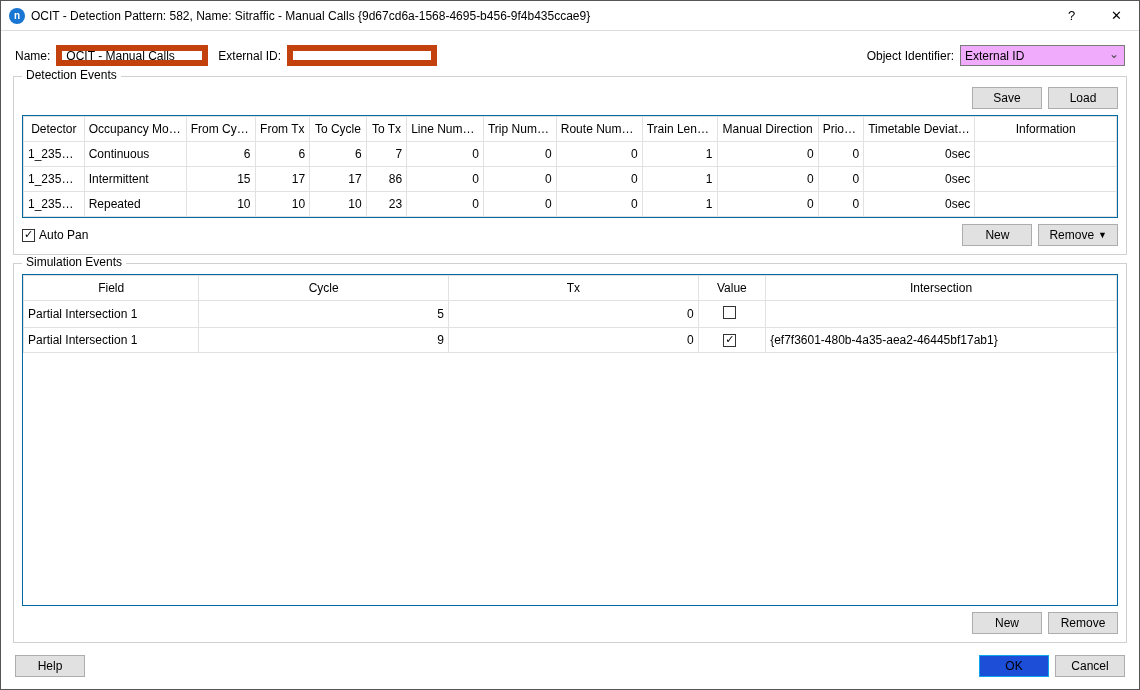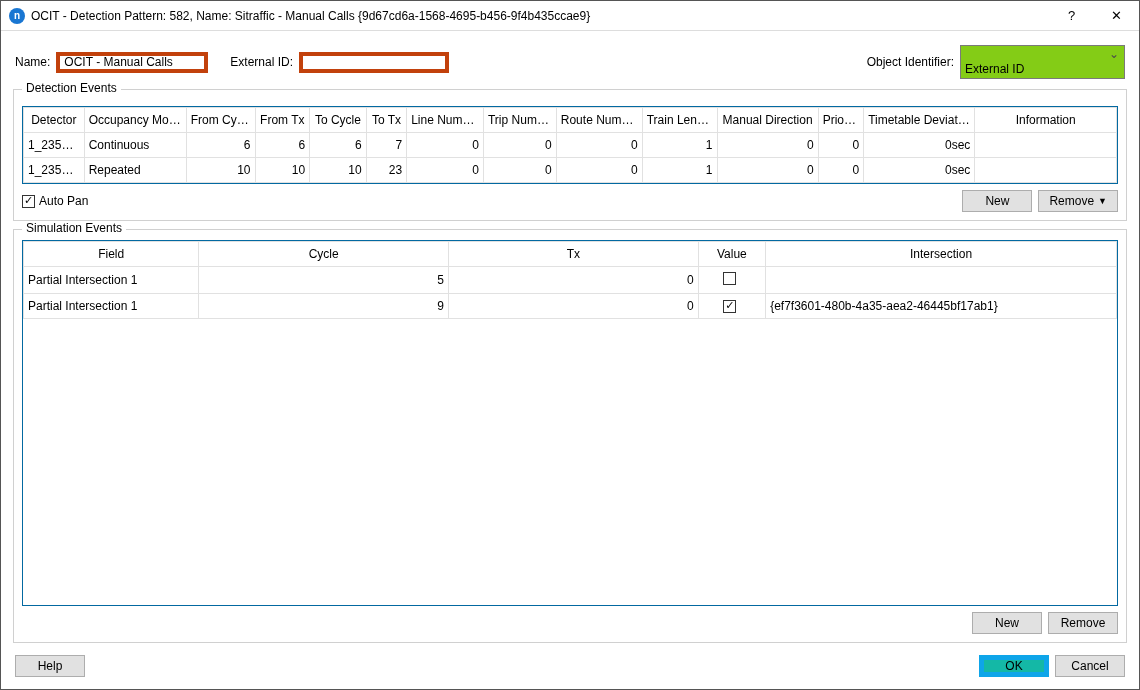--- a/index.html
+++ b/index.html
@@ -5,31 +5,31 @@
   * { box-sizing: border-box; }
   html, body { margin:0; padding:0; font-family: "Segoe UI", Tahoma, sans-serif; font-size:12px; color:#000; background:#fff; }
   .window { width:1140px; height:690px; border:1px solid #555; background:#fff; display:flex; flex-direction:column; overflow:hidden; }
   .titlebar { height:30px; display:flex; align-items:center; padding:0 0 0 8px; border-bottom:1px solid #ddd; }
   .titlebar .app-icon { width:16px; height:16px; border-radius:50%; background:#1976d2; display:flex; align-items:center; justify-content:center; color:#fff; font-size:10px; font-weight:bold; margin-right:6px; }
   .titlebar .title { flex:1; font-size:12px; }
   .titlebar .winbtn { width:45px; height:30px; display:flex; align-items:center; justify-content:center; font-size:13px; color:#000; }
   .content { flex:1; padding:10px 12px 8px 12px; display:flex; flex-direction:column; gap:8px; overflow:hidden; }
   .toprow { display:flex; align-items:center; gap:6px; padding:4px 2px 2px 2px; }
   .toprow label { font-size:12px; }
-  .txt { height:21px; border:4px solid #c2410c; background:#fff; padding:0 4px; font-size:12px; }
+  .txt { height:21px; border:6px solid #c2410c; background:#fff; padding:0 4px; font-size:12px; }
   .txt.name { width:152px; }
   .txt.ext { width:150px; }
   .spacer { flex:1; }
-  .combo { height:21px; border:1px solid #7a7a7a; background:#84cc16; width:165px; display:flex; padding:16px 4px; position:relative; }
+  .combo { height:21px; border:1px solid #7a7a7a; background:#f0abfc; width:165px; display:flex; align-items:center; padding:4px 4px; position:relative; }
   .combo::after { content:"⌄"; position:absolute; right:5px; top:1px; font-size:12px; color:#4b4b4b; }
   .groupbox { border:1px solid #d0d0d0; position:relative; padding:10px 8px 8px 8px; display:flex; flex-direction:column; }
   .groupbox .legend { position:absolute; top:-9px; left:8px; background:#fff; padding:0 4px; font-size:12px; }
   .btnrow { display:flex; gap:6px; justify-content:flex-end; }
   .btn { min-width:70px; height:22px; border:1px solid #adadad; background:#e1e1e1; display:flex; align-items:center; justify-content:center; padding:0 10px; font-size:12px; }
-  .btn.default { border:5px solid #0ea5e9; background:#14b8a6; }
+  .btn.default { border:1px solid #0ea5e9; background:#1d4ed8; }
   .btn.withcaret::after { content:" ▼"; font-size:9px; margin-left:4px;}
   .tablewrap { border:1px solid #0369a1; margin-top:6px; flex:1; overflow:hidden; }
   table { border-collapse:collapse; width:100%; table-layout:fixed; }
   th, td { border:1px solid #e1e1e1; padding:5px 4px; font-size:12px; white-space:nowrap; overflow:hidden; text-overflow:ellipsis; }
   th { font-weight:400; text-align:center; background:#fff; }
   td.num { text-align:right; }
   td.left { text-align:left; }
   td.center { text-align:center; }
   .detection .tablewrap { height:195px; }
   .detbottom { display:flex; align-items:center; margin-top:6px; }
@@ -68,31 +68,35 @@
     <div class="title">OCIT - Detection Pattern: 582, Name: Sitraffic - Manual Calls  {9d67cd6a-1568-4695-b456-9f4b435ccae9}</div>
     <div class="winbtn">?</div>
     <div class="winbtn">✕</div>
   </div>
 
   <div class="content">
 
     <div class="toprow">
       <label>Name:</label>
       <input class="txt name" value="OCIT - Manual Calls" style="">
-      <label style="margin-left:16px;">External ID:</label>
+      <label style="margin-left:4px;">External ID:</label>
       <input class="txt ext" value="" style="">
       <div class="spacer"></div>
       <label>Object Identifier:</label>
       <div class="combo">
           <span>External ID</span>
         </div>
     </div>
 
     <div class="groupbox detection">
       <div class="legend">Detection Events</div>
+      <div class="btnrow">
+        <div class="btn">Save</div>
+        <div class="btn">Load</div>
+      </div>
       <div class="tablewrap det">
         <table>
           <thead>
               <tr id="det-head">
                 <th>Detector</th>
                 <th>Occupancy Mode</th>
                 <th>From Cycle</th>
                 <th>From Tx</th>
                 <th>To Cycle</th>
                 <th>To Tx</th>
@@ -117,20 +121,36 @@
                 <td class="num">0</td>
                 <td class="num">0</td>
                 <td class="num">0</td>
                 <td class="num">1</td>
                 <td class="num">0</td>
                 <td class="num">0</td>
                 <td class="num">0sec</td>
                 <td class="left"></td>
               </tr>
               <tr>
+                <td class="left">1_235_D6</td>
+                <td class="left">Intermittent</td>
+                <td class="num">15</td>
+                <td class="num">17</td>
+                <td class="num">17</td>
+                <td class="num">86</td>
+                <td class="num">0</td>
+                <td class="num">0</td>
+                <td class="num">0</td>
+                <td class="num">1</td>
+                <td class="num">0</td>
+                <td class="num">0</td>
+                <td class="num">0sec</td>
+                <td class="left"></td>
+              </tr>
+              <tr>
                 <td class="left">1_235_D12</td>
                 <td class="left">Repeated</td>
                 <td class="num">10</td>
                 <td class="num">10</td>
                 <td class="num">10</td>
                 <td class="num">23</td>
                 <td class="num">0</td>
                 <td class="num">0</td>
                 <td class="num">0</td>
                 <td class="num">1</td>

